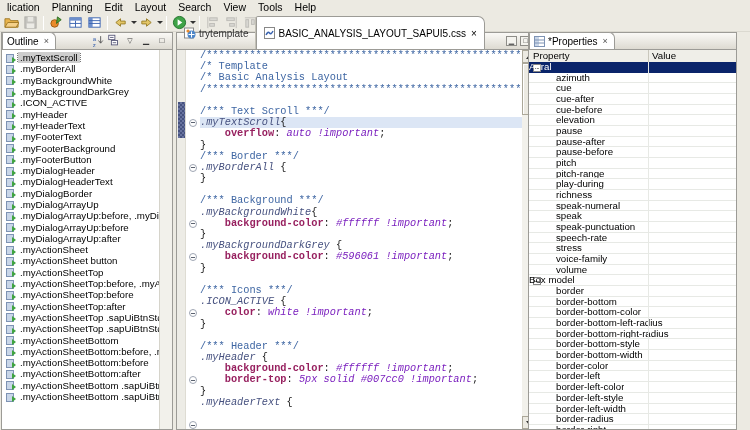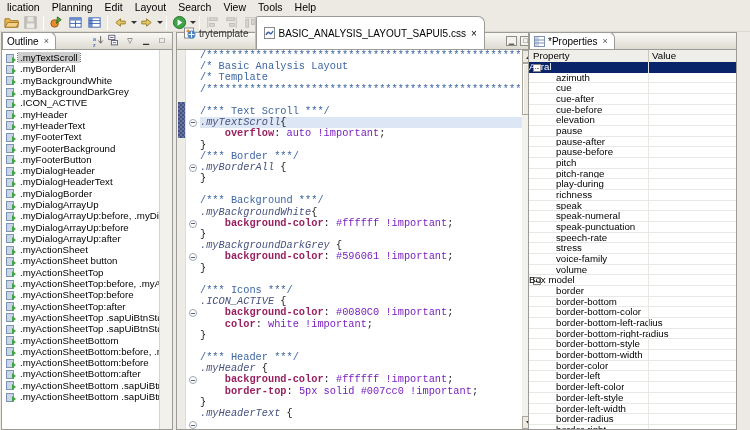--- a/index.html
+++ b/index.html
@@ -66,21 +66,21 @@
   .fold-m { position:absolute; left:2px; width:8px; height:8px; border:1px solid #9FA6B3; border-radius:50%;
     background:#fff; }
   .fold-m::after { content:""; position:absolute; left:1px; right:1px; top:2.5px; height:1px; background:#5B6270; }
   #code { position:absolute; left:23px; top:0; right:13px; bottom:0; overflow:hidden;
     font-family:"Liberation Mono","DejaVu Sans Mono",monospace; font-size:10.3px; }
   .code-line { height:11.2px; line-height:11.2px; white-space:pre; position:relative; }
   .code-line.hl { background:#DCE6F5; }
   .tk-c { color:#3E66A3; }
   .tk-s { color:#46517F; font-style:italic; }
   .tk-p { color:#97205F; font-weight:bold; }
-  .tk-v { color:#7A1FBE; }
+  .tk-v { color:#7A1FBE; font-style:italic; }
   .tk-n { color:#222; }
   
   .sbar-v { position:absolute; top:0; right:0; bottom:0; width:13px; background:#F2F1EB; }
   .sb-btn { position:absolute; left:0; width:13px; height:13px; background:#ECEAE2;
     border:1px solid #ACA899; display:flex; align-items:center; justify-content:center; }
   .sb-up { top:0; } .sb-down { bottom:0; }
   .tri-up { width:0; height:0; border-left:3px solid transparent; border-right:3px solid transparent; border-bottom:4px solid #333; }
   .tri-down { width:0; height:0; border-left:3px solid transparent; border-right:3px solid transparent; border-top:4px solid #333; }
   .sb-thumb { position:absolute; left:0; width:13px; background:#ECEAE2; border:1px solid #ACA899;
     box-shadow:inset 1px 1px 0 #fff; }
@@ -496,43 +496,42 @@
         <div class="fold-m" style="top: 68.7px;"></div>
         <div class="fold-m" style="top: 113.5px;"></div>
         <div class="fold-m" style="top: 169.5px;"></div>
         <div class="fold-m" style="top: 203.1px;"></div>
         <div class="fold-m" style="top: 259.1px;"></div>
         <div class="fold-m" style="top: 326.3px;"></div>
         <div class="fold-m" style="top: 371.1px;"></div>
       </div>
     <div id="code">
         <div class="code-line"><span class="tk-c">/**********************************************************************************</span></div>
+        <div class="code-line"><span class="tk-c">/* Template</span></div>
         <div class="code-line"><span class="tk-c">/* Basic Analysis Layout</span></div>
-        <div class="code-line"><span class="tk-c">/* Template</span></div>
         <div class="code-line"><span class="tk-c">/**********************************************************************************</span></div>
         <div class="code-line"></div>
         <div class="code-line"><span class="tk-c">/*** Text Scroll ***/</span></div>
         <div class="code-line hl"><span class="tk-s">.myTextScroll</span><span class="tk-n">{</span></div>
         <div class="code-line"><span class="tk-n">    </span><span class="tk-p">overflow</span><span class="tk-n">: </span><span class="tk-v">auto !important</span><span class="tk-n">;</span></div>
         <div class="code-line"><span class="tk-n">}</span></div>
         <div class="code-line"><span class="tk-c">/*** Border ***/</span></div>
         <div class="code-line"><span class="tk-s">.myBorderAll</span><span class="tk-n"> {</span></div>
         <div class="code-line"><span class="tk-n">}</span></div>
         <div class="code-line"></div>
         <div class="code-line"><span class="tk-c">/*** Background ***/</span></div>
         <div class="code-line"><span class="tk-s">.myBackgroundWhite</span><span class="tk-n">{</span></div>
         <div class="code-line"><span class="tk-n">    </span><span class="tk-p">background-color</span><span class="tk-n">: </span><span class="tk-v">#ffffff !important</span><span class="tk-n">;</span></div>
         <div class="code-line"><span class="tk-n">}</span></div>
         <div class="code-line"><span class="tk-s">.myBackgroundDarkGrey</span><span class="tk-n"> {</span></div>
         <div class="code-line"><span class="tk-n">    </span><span class="tk-p">background-color</span><span class="tk-n">: </span><span class="tk-v">#596061 !important</span><span class="tk-n">;</span></div>
         <div class="code-line"><span class="tk-n">}</span></div>
         <div class="code-line"></div>
         <div class="code-line"><span class="tk-c">/*** Icons ***/</span></div>
         <div class="code-line"><span class="tk-s">.ICON_ACTIVE</span><span class="tk-n"> {</span></div>
-        <div class="code-line"><span class="tk-n">    </span><span class="tk-p">background-color</span><span class="tk-n">: </span><span class="tk-v">#0080C0 !important</span><span class="tk-n">;</span></div>
         <div class="code-line"><span class="tk-n">    </span><span class="tk-p">color</span><span class="tk-n">: </span><span class="tk-v">white !important</span><span class="tk-n">;</span></div>
         <div class="code-line"><span class="tk-n">}</span></div>
         <div class="code-line"></div>
         <div class="code-line"><span class="tk-c">/*** Header ***/</span></div>
         <div class="code-line"><span class="tk-s">.myHeader</span><span class="tk-n"> {</span></div>
         <div class="code-line"><span class="tk-n">    </span><span class="tk-p">background-color</span><span class="tk-n">: </span><span class="tk-v">#ffffff !important</span><span class="tk-n">;</span></div>
         <div class="code-line"><span class="tk-n">    </span><span class="tk-p">border-top</span><span class="tk-n">: </span><span class="tk-v">5px solid #007cc0 !important</span><span class="tk-n">;</span></div>
         <div class="code-line"><span class="tk-n">}</span></div>
         <div class="code-line"><span class="tk-s">.myHeaderText</span><span class="tk-n"> {</span></div>
       </div>
@@ -615,25 +614,25 @@
       </div>
       <div class="pr-row item">
         <span class="pr-label">play-during</span>
         <span class="pr-value" style="position: absolute; left: 122px; top: 0px;"></span>
       </div>
       <div class="pr-row item">
         <span class="pr-label">richness</span>
         <span class="pr-value" style="position: absolute; left: 122px; top: 0px;"></span>
       </div>
       <div class="pr-row item">
+        <span class="pr-label">speak-numeral</span>
+        <span class="pr-value" style="position: absolute; left: 122px; top: 0px;"></span>
+      </div>
+      <div class="pr-row item">
         <span class="pr-label">speak</span>
-        <span class="pr-value" style="position: absolute; left: 122px; top: 0px;"></span>
-      </div>
-      <div class="pr-row item">
-        <span class="pr-label">speak-numeral</span>
         <span class="pr-value" style="position: absolute; left: 122px; top: 0px;"></span>
       </div>
       <div class="pr-row item">
         <span class="pr-label">speak-punctuation</span>
         <span class="pr-value" style="position: absolute; left: 122px; top: 0px;"></span>
       </div>
       <div class="pr-row item">
         <span class="pr-label">speech-rate</span>
         <span class="pr-value" style="position: absolute; left: 122px; top: 0px;"></span>
       </div>

